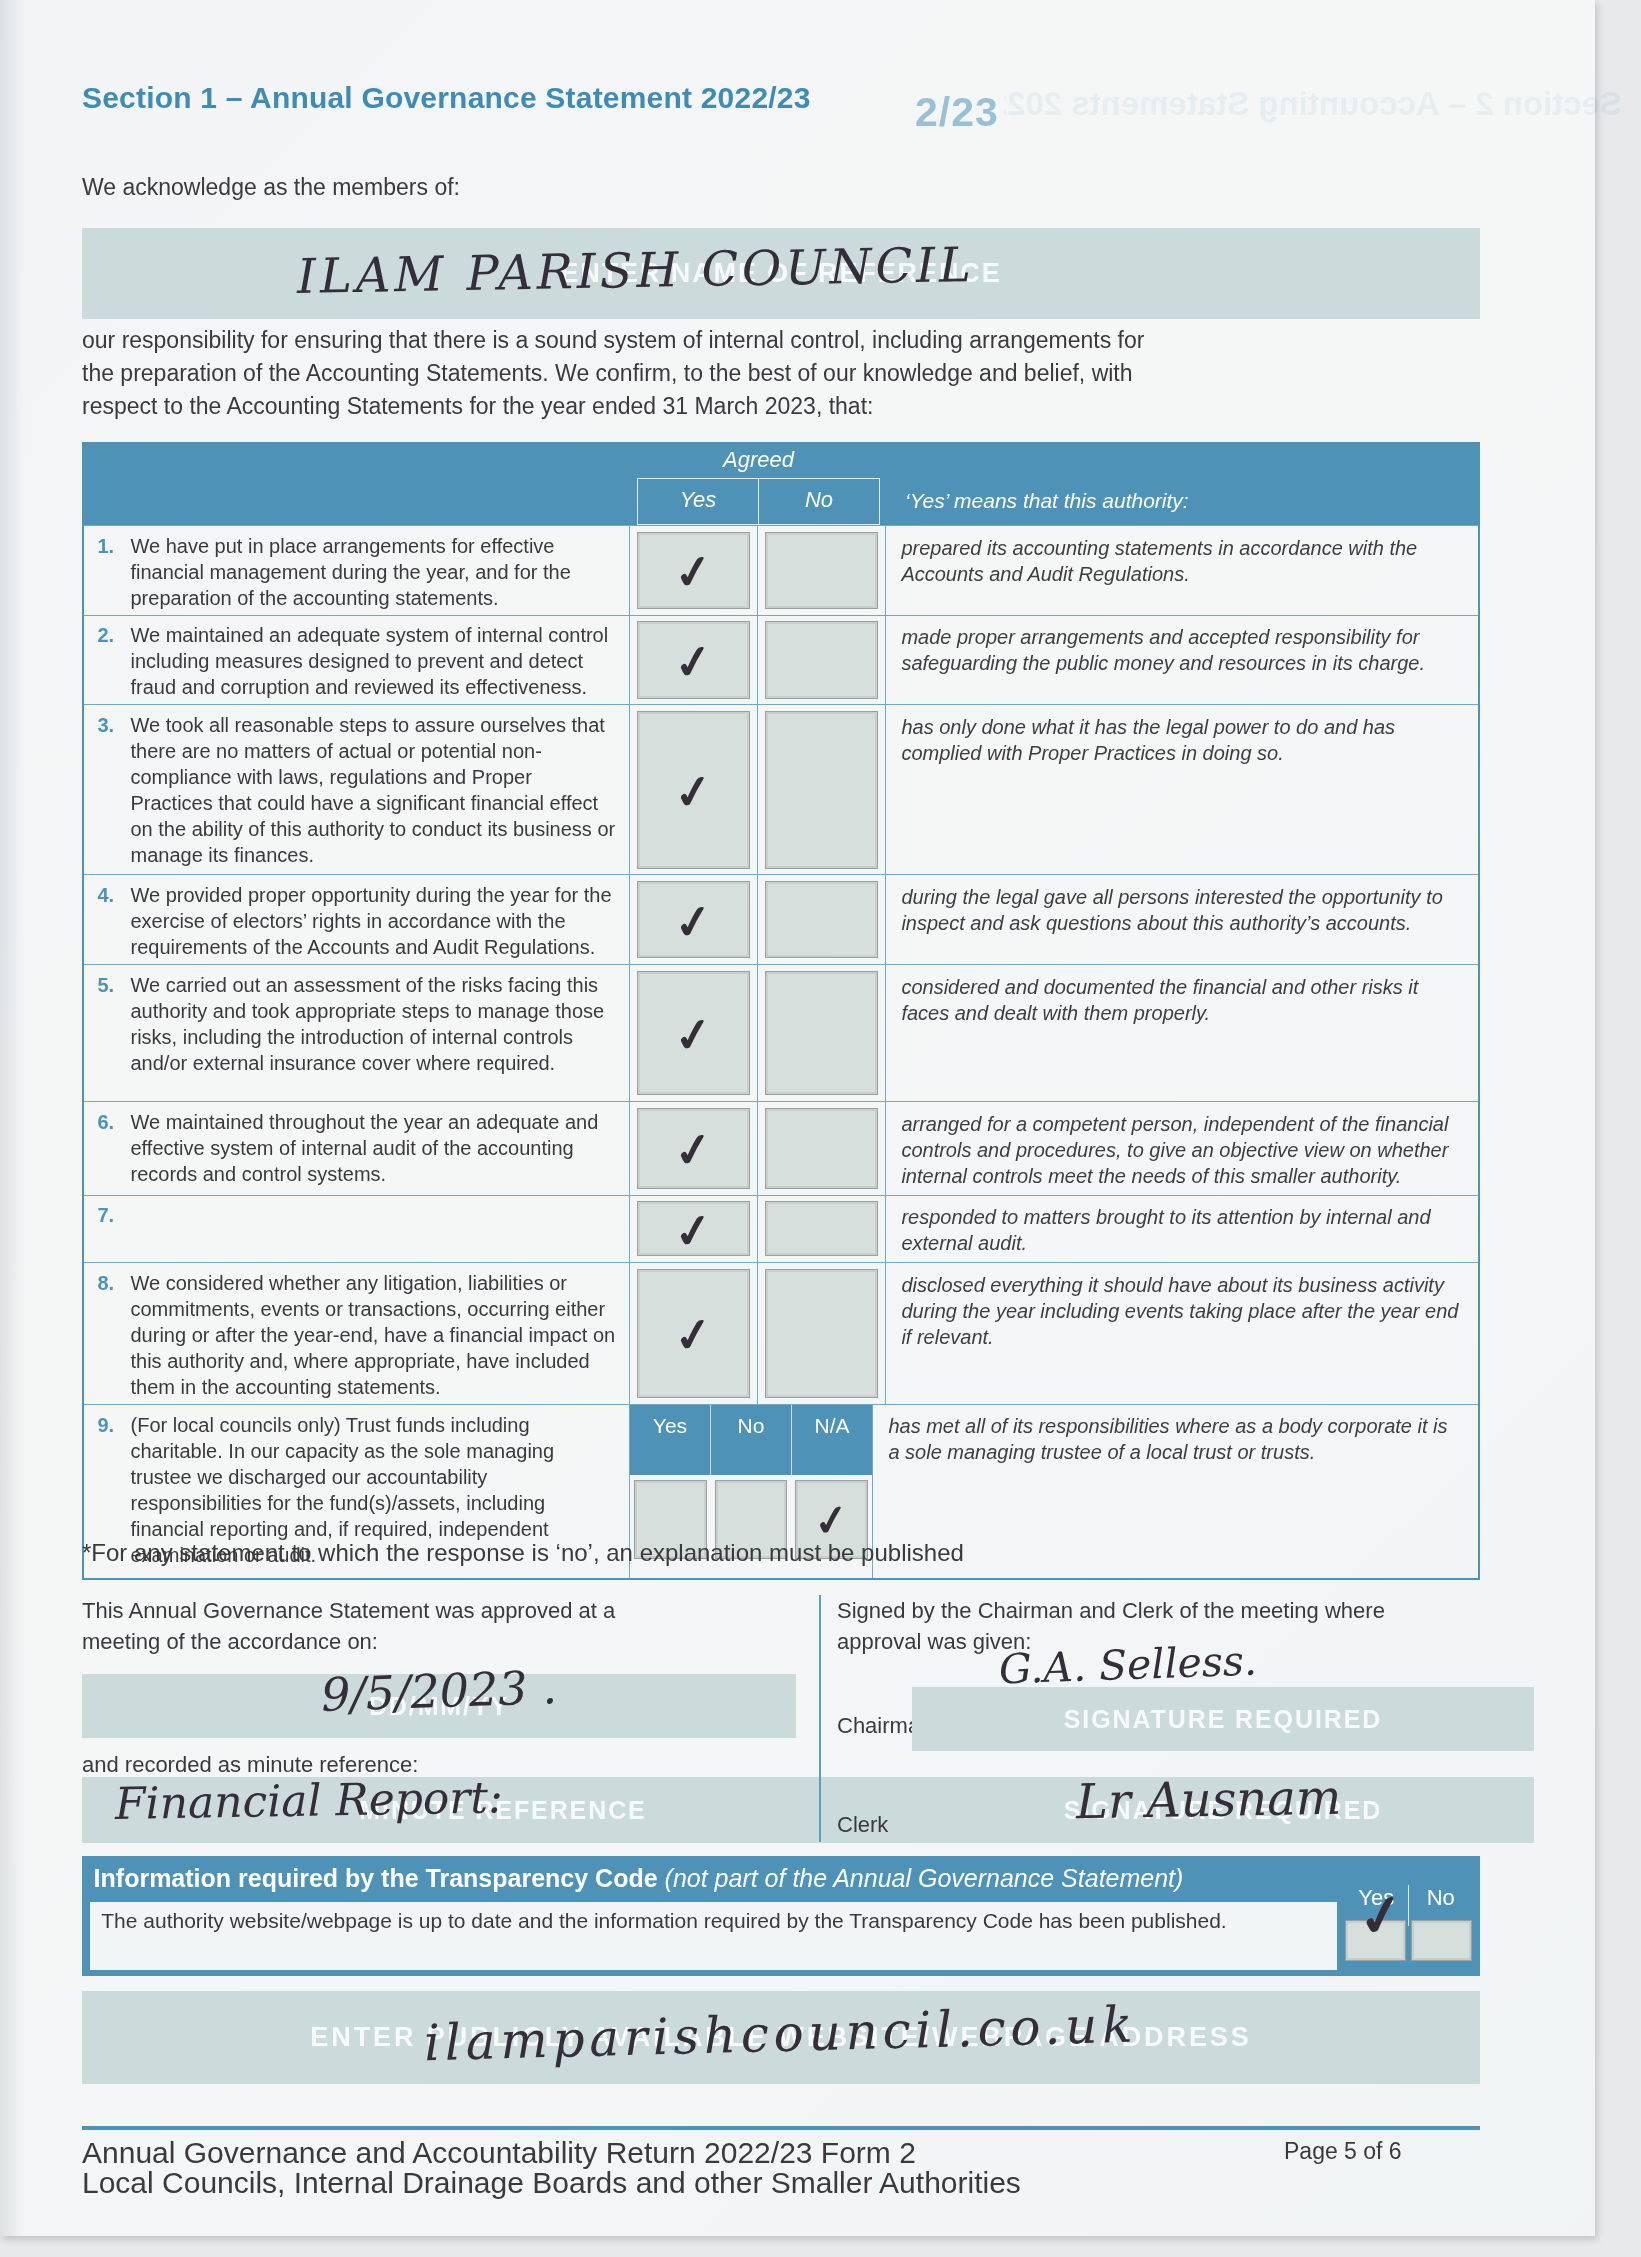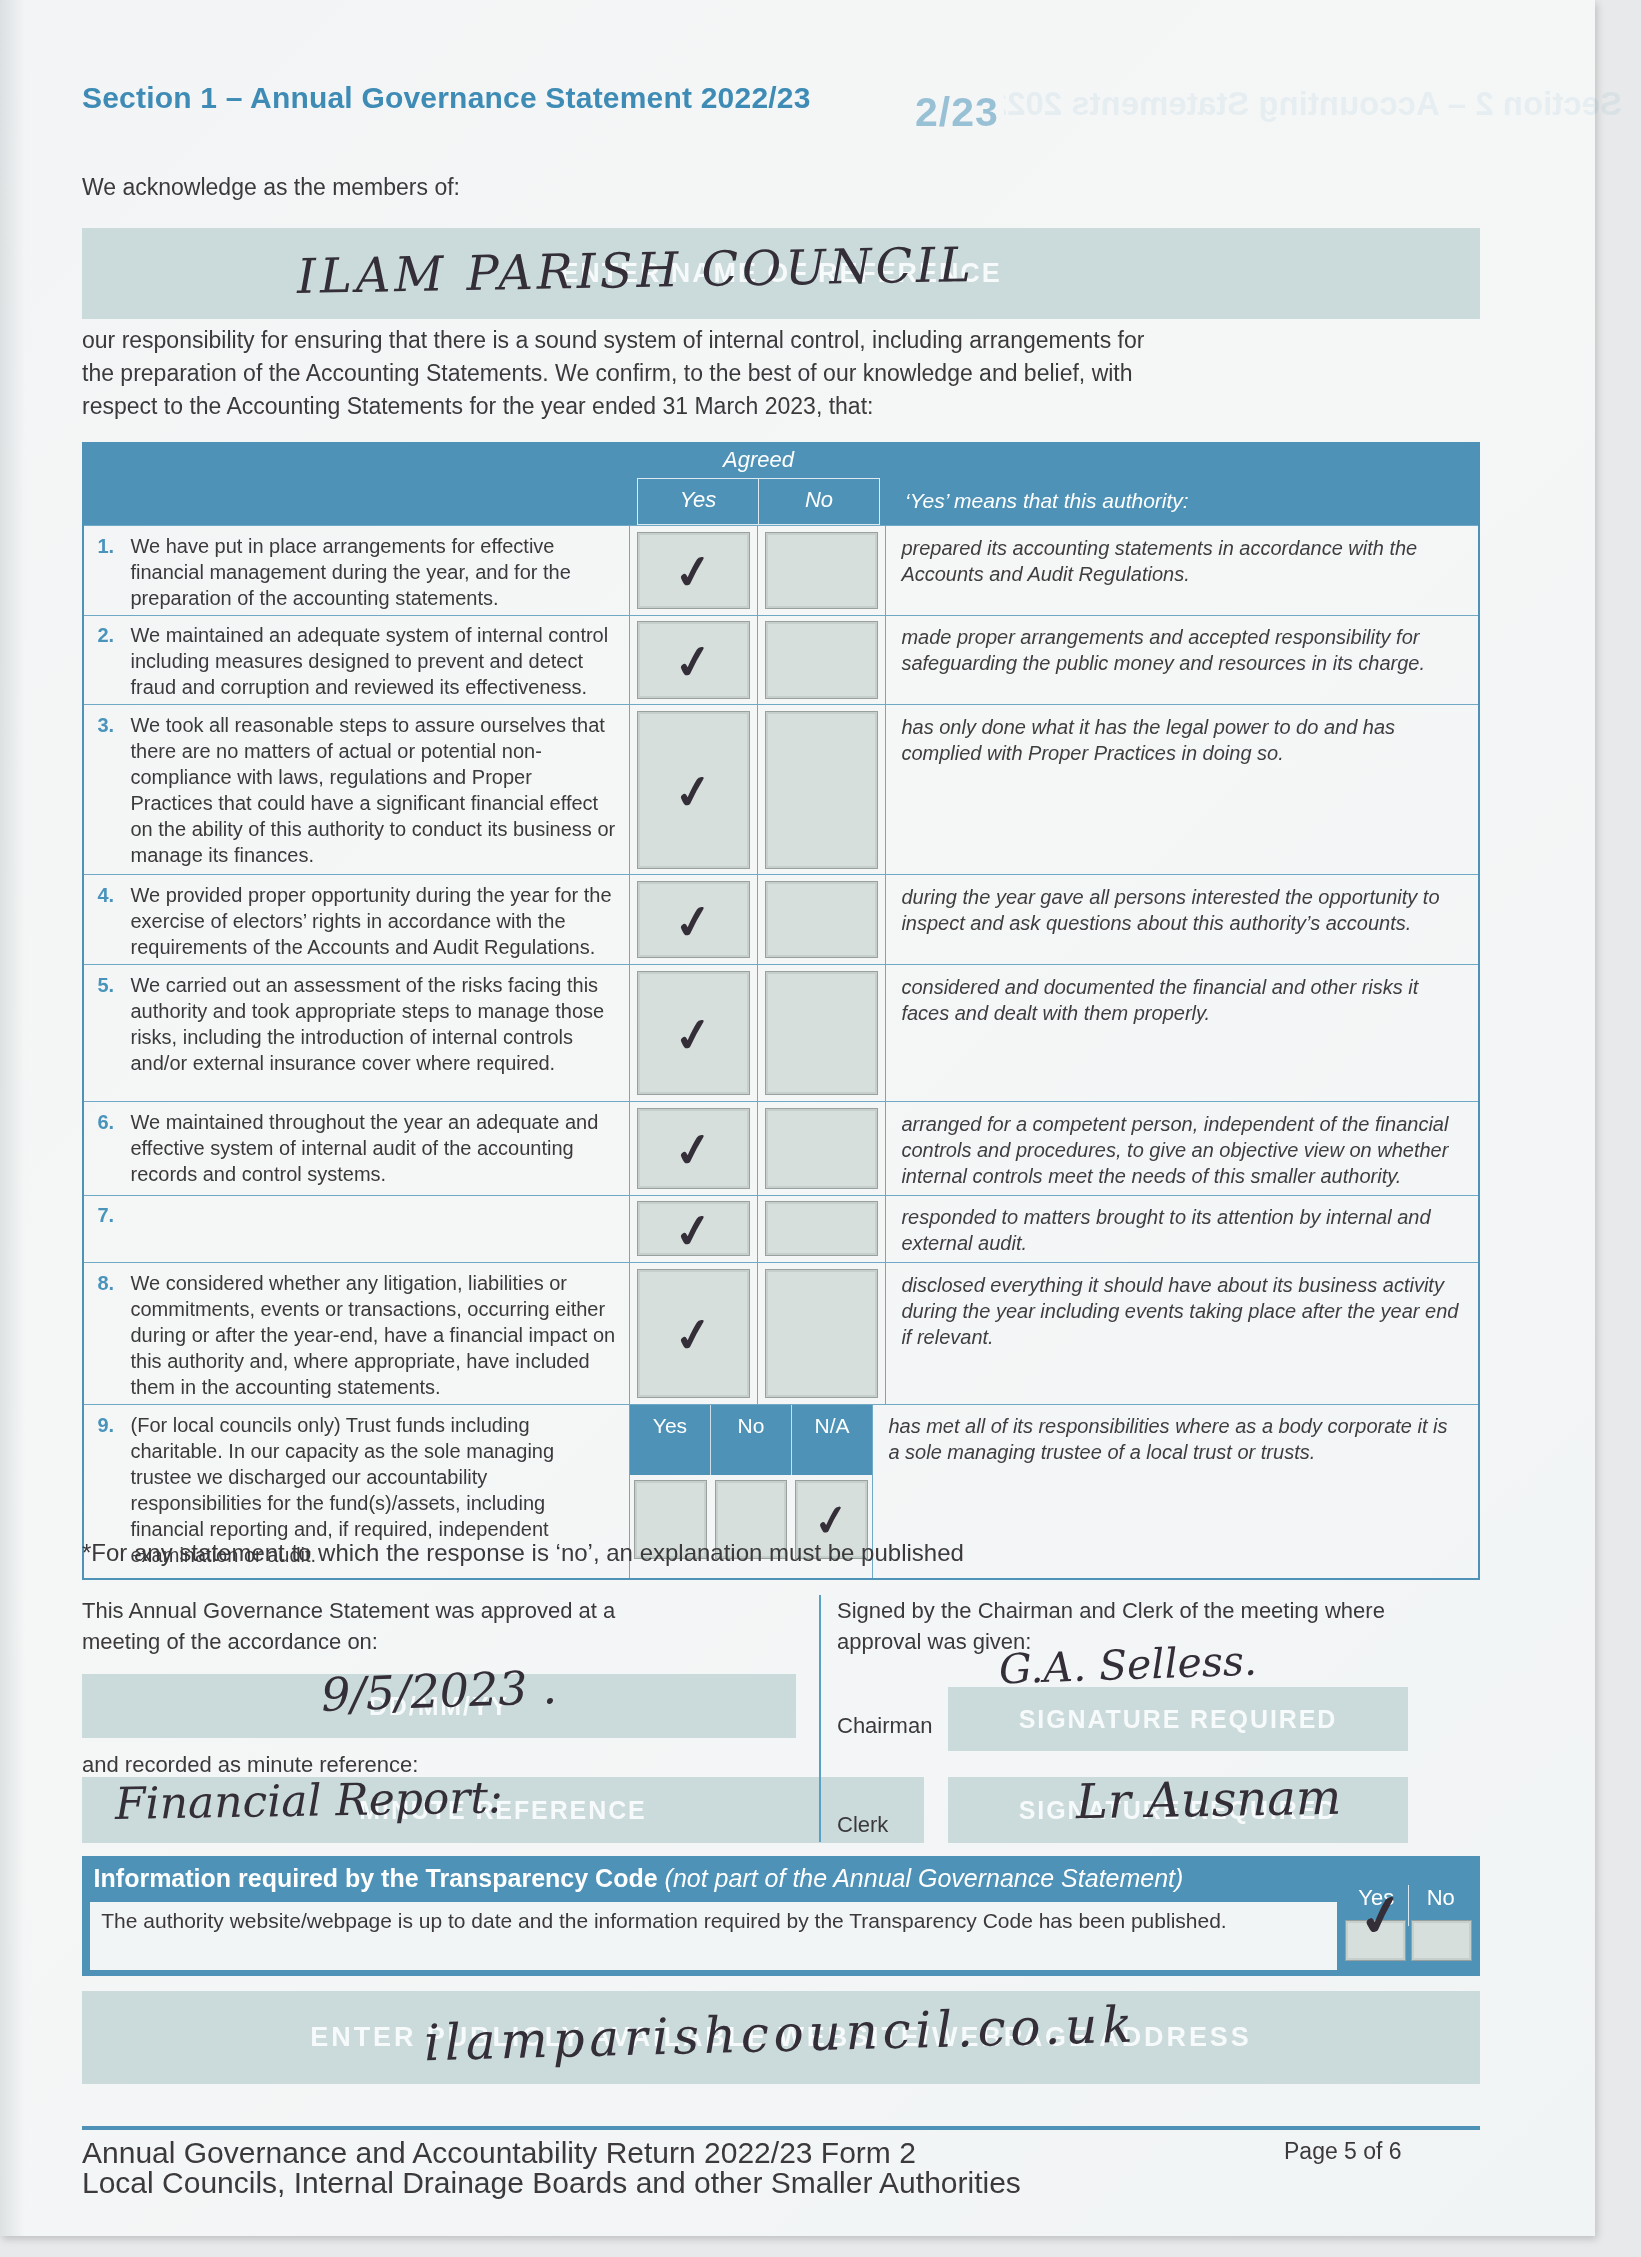--- a/index.html
+++ b/index.html
@@ -101,21 +101,21 @@
   
   .approval { position:absolute; left:82px; top:1595px; width:1398px; height:249px; }
   .ap-text { position:absolute; font-size:22px; line-height:31px; white-space:pre-line; }
   .divider { position:absolute; left:737px; top:0; width:1.9px; height:247px; background:#5aa0c2; }
   .date-band { left:0; top:79px; width:714px; height:64px; }
   .date-band .placeholder { font-size:25px; }
   .date-hw { font-size:46px; top:-15.4px; transform:rotate(-2deg); }
   .minute-band { left:0; top:182px; width:842px; height:66px; justify-content:flex-start; }
   .minute-band .placeholder { font-size:25px; }
   .minute-hw { font-size:44px; padding-left:33px; top:-9.7px; transform:rotate(-1deg); }
-  .sig-band { left:830px; width:460px; height:64px;margin-left:36px; }
+  .sig-band { left:830px; width:622px; height:64px; }
   .chairman-band { top:92px; }
   .clerk-band { top:182px; height:66px; }
   .sig-band .placeholder { font-size:25px; }
   .sig-hw { position:absolute; font-family:"DejaVu Serif", serif; font-style:italic; color:#332e38; white-space:nowrap; }
   .chairman-hw { left:917px; top:46px; font-size:41px; transform:rotate(-2deg); }
   .clerk-hw { left:994px; top:176px; font-size:48px; transform:rotate(-1deg); }
   .role-label { position:absolute; font-size:22px; }
 
   
   .transparency { position:absolute; left:82px; top:1856px; width:1398px; height:120px; background:#4e93b7; }
@@ -228,21 +228,21 @@
           </div>
           <div class="cell ck">
             <div class="box">
               <span class="tick">✓</span>
             </div>
           </div>
           <div class="cell ck">
             <div class="box"></div>
           </div>
           <div class="cell meaning">
-            <span class="mtxt">during the year gave all persons interested the opportunity to inspect and ask questions about this authority’s accounts.</span>
+            <span class="mtxt">during the legal gave all persons interested the opportunity to inspect and ask questions about this authority’s accounts.</span>
           </div>
         </div>
         <div class="trow" style="min-height: 137px;">
           <div class="cell stmt">
             <span class="num">5.</span>
             <span class="stxt">We carried out an assessment of the risks facing this authority and took appropriate steps to manage those risks, including the introduction of internal controls and/or external insurance cover where required.</span>
           </div>
           <div class="cell ck">
             <div class="box">
               <span class="tick">✓</span>

